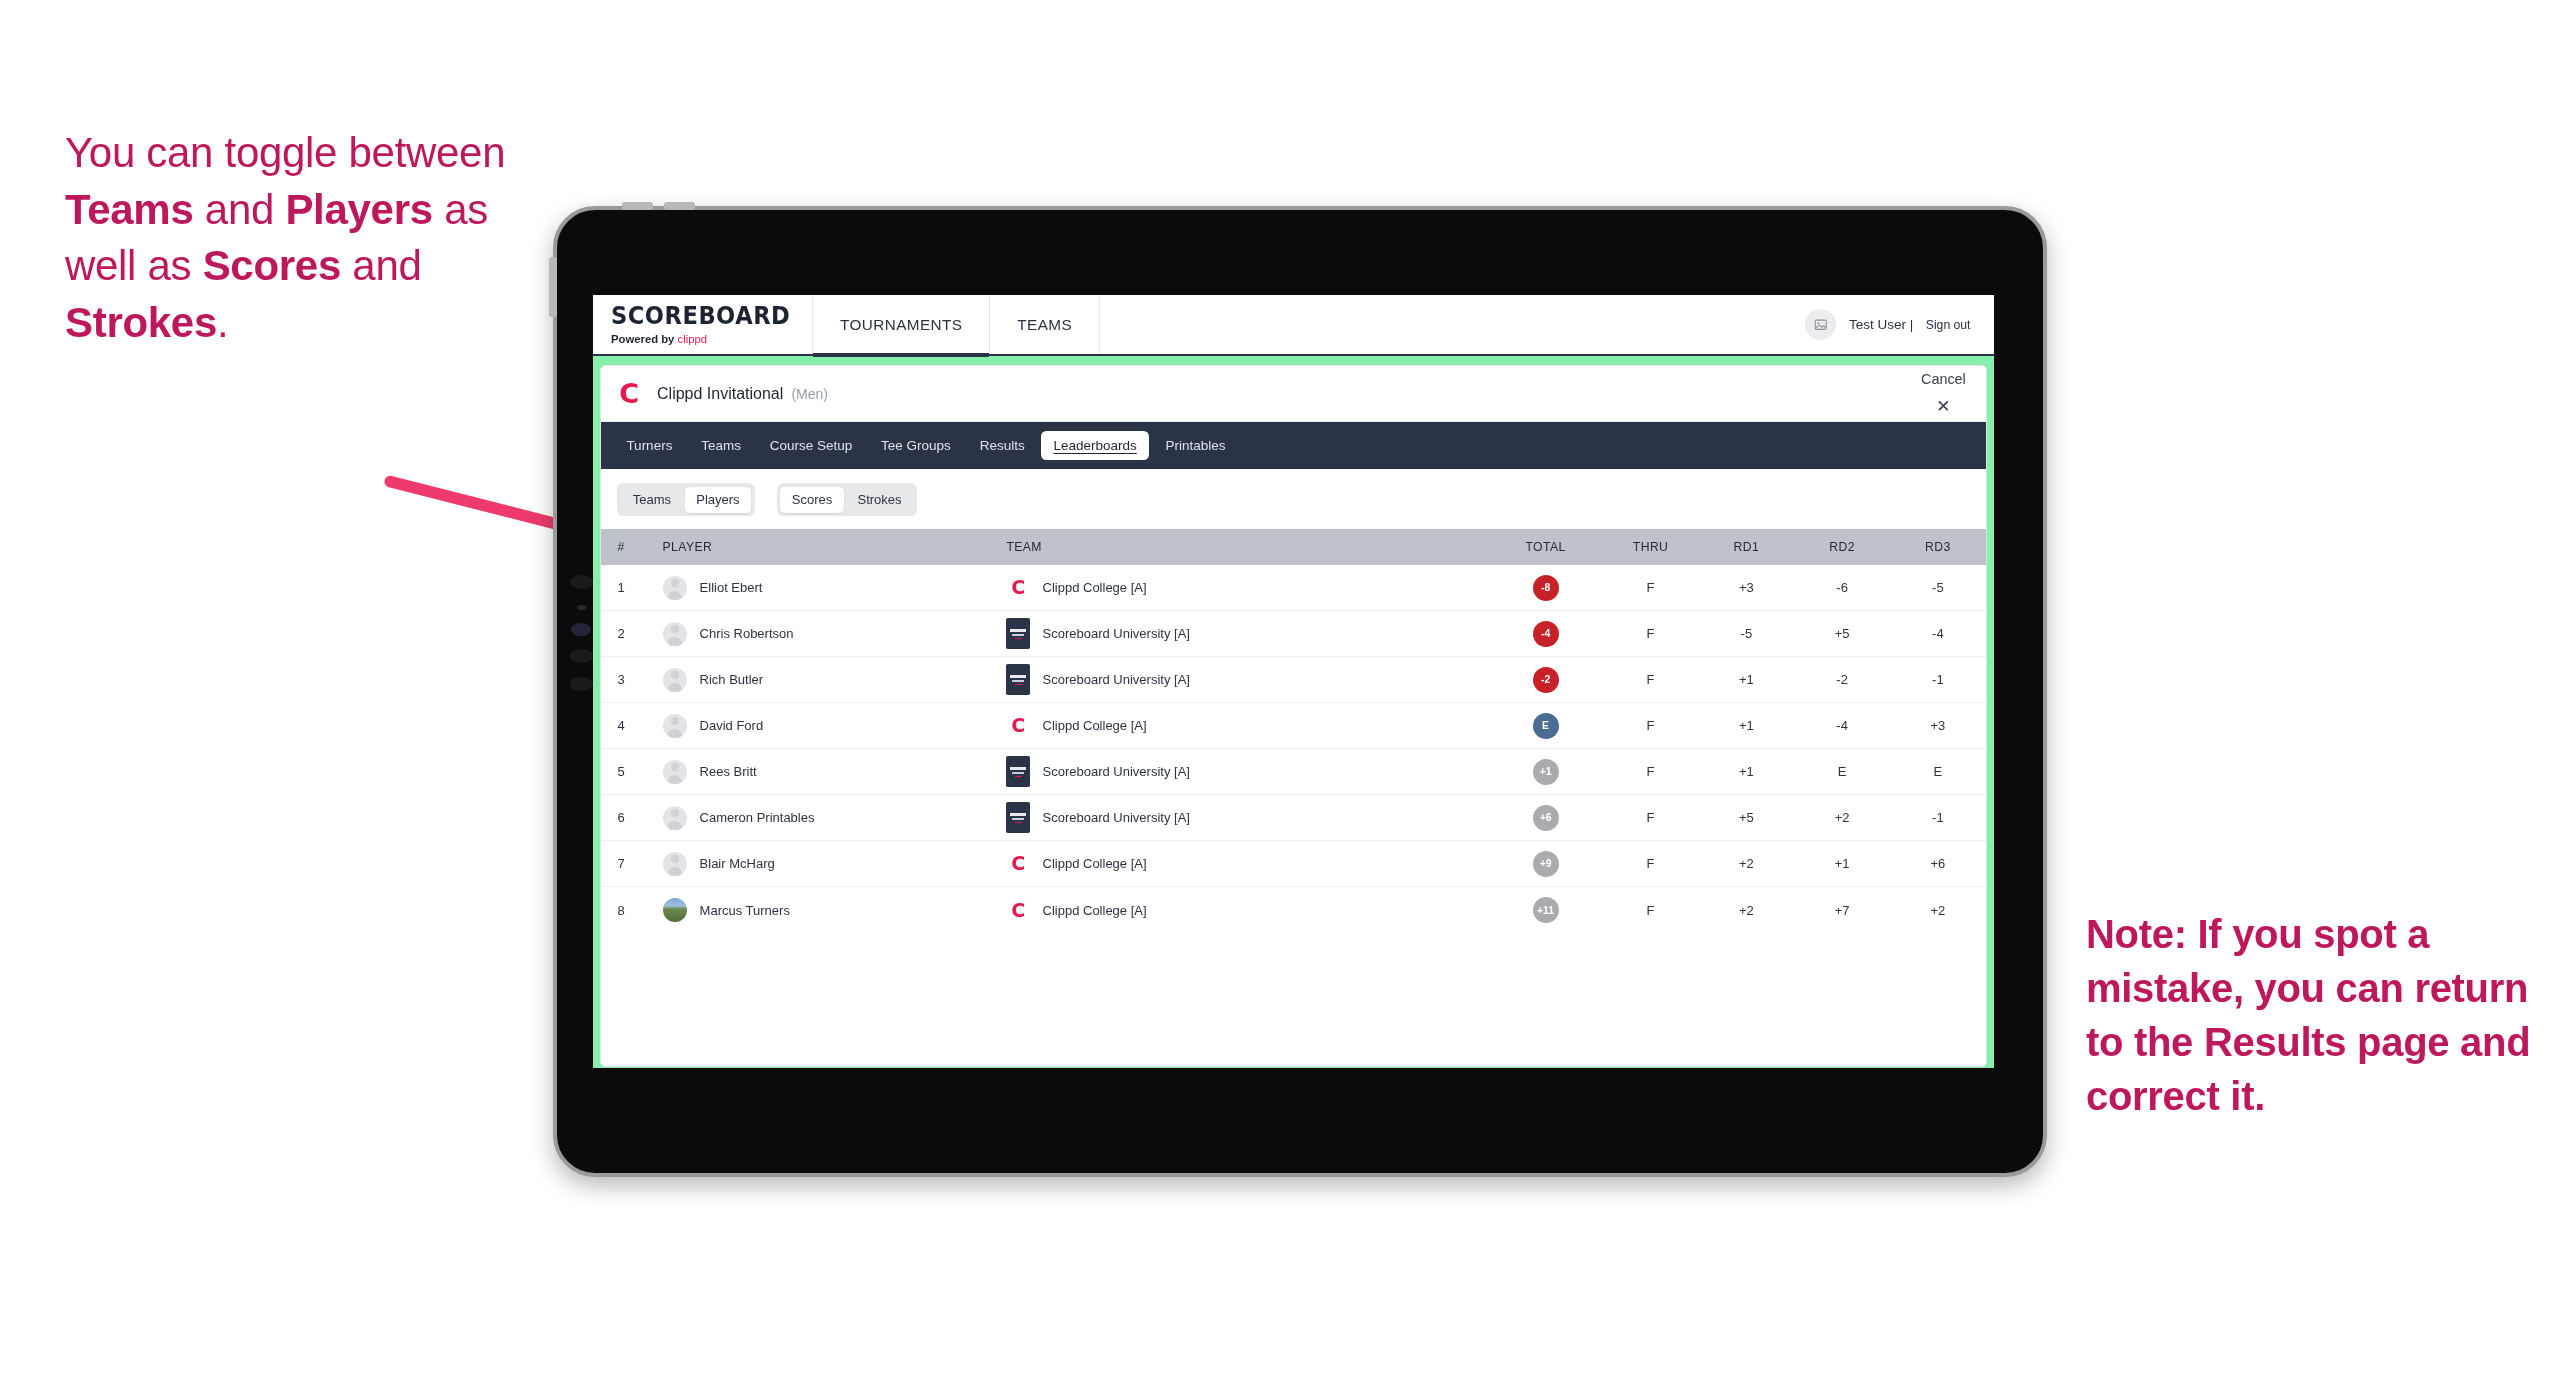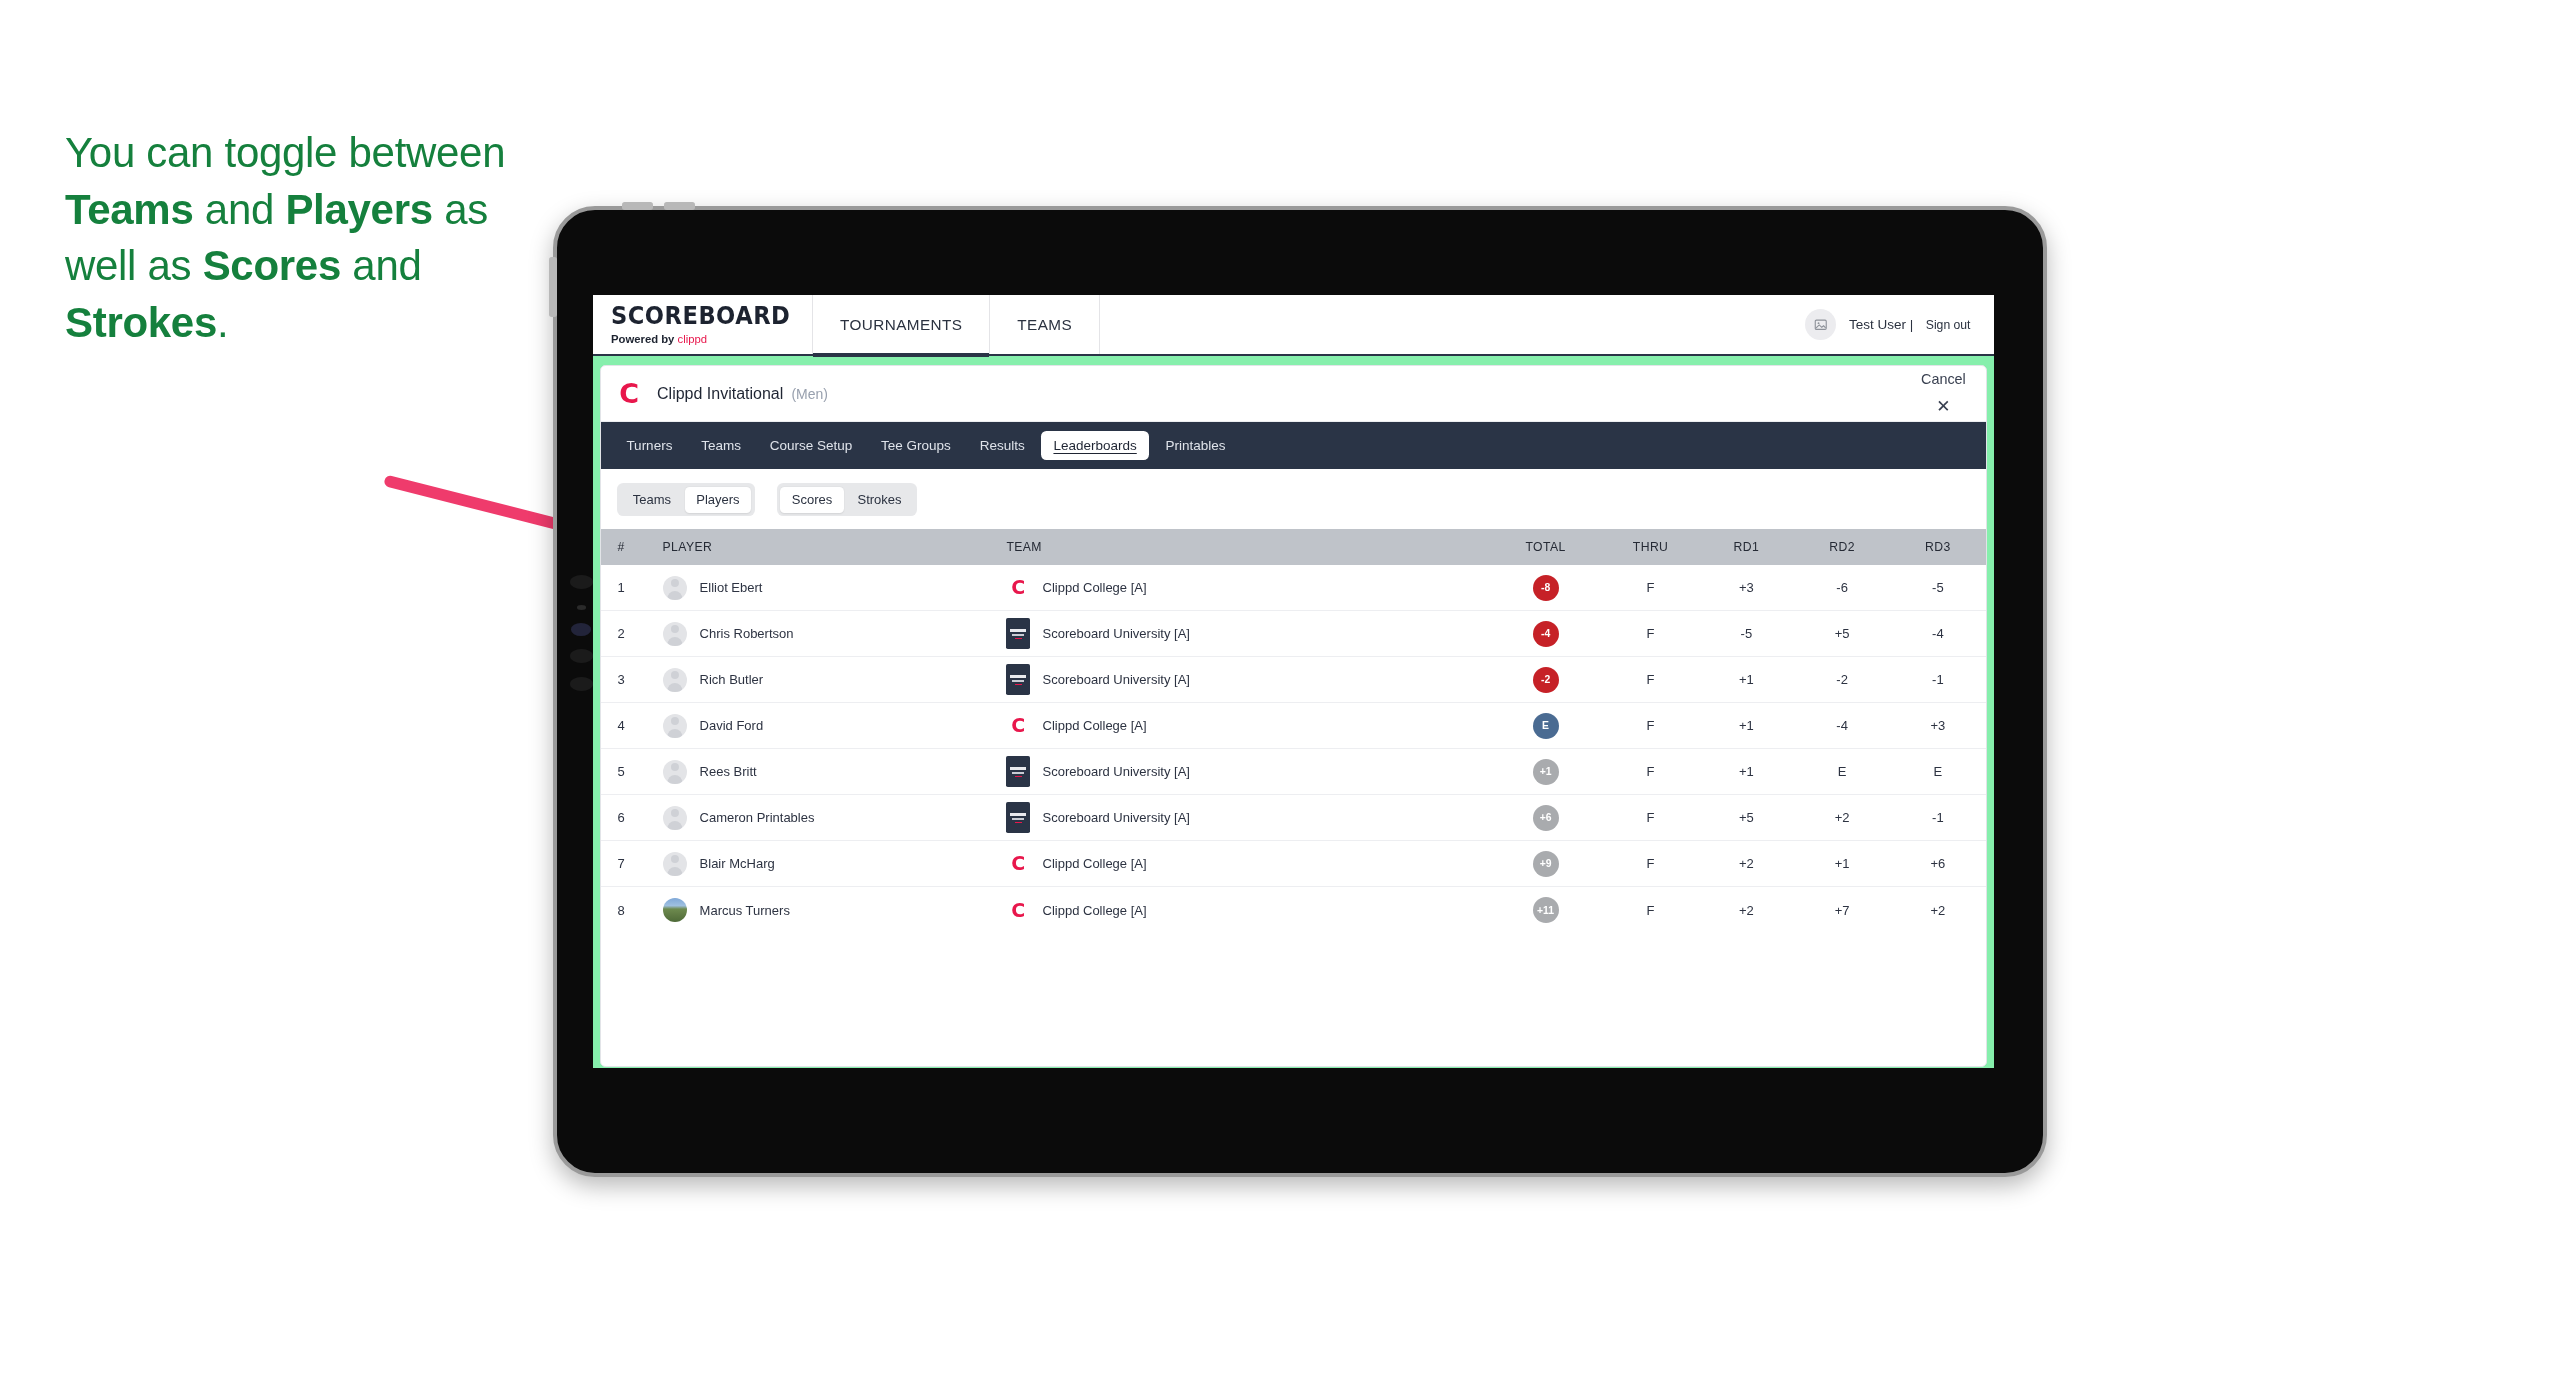--- a/index.html
+++ b/index.html
@@ -7,21 +7,21 @@
     width: 2576px; height: 1386px;
     background: #ffffff;
     font-family: "Liberation Sans", sans-serif;
     overflow: hidden;
   }
   #stage { position: relative; width: 2576px; height: 1386px; background:#fff; }
 
   
   .anno {
     position: absolute;
-    color: #15803d;
+    color: #be185d;
     line-height: 1.35;
     letter-spacing: -0.3px;
   }
   #anno-left {
     left: 65px; top: 125px; width: 470px;
     font-size: 42px; font-weight: 400;
   }
   #anno-left b { font-weight: 700; }
   #anno-right {
     left: 2086px; top: 907px; width: 488px;
@@ -492,15 +492,16 @@
                 <td class="num">+7</td>
                 <td class="num">+2</td>
               </tr>
             </tbody>
         </table>
 
       </div>
     </div>
   </div>
 
+  <div class="anno" id="anno-right">Note: If you spot a mistake, you can return to the Results page and correct it.</div>
 
 </div>
 
 
 </body></html>

